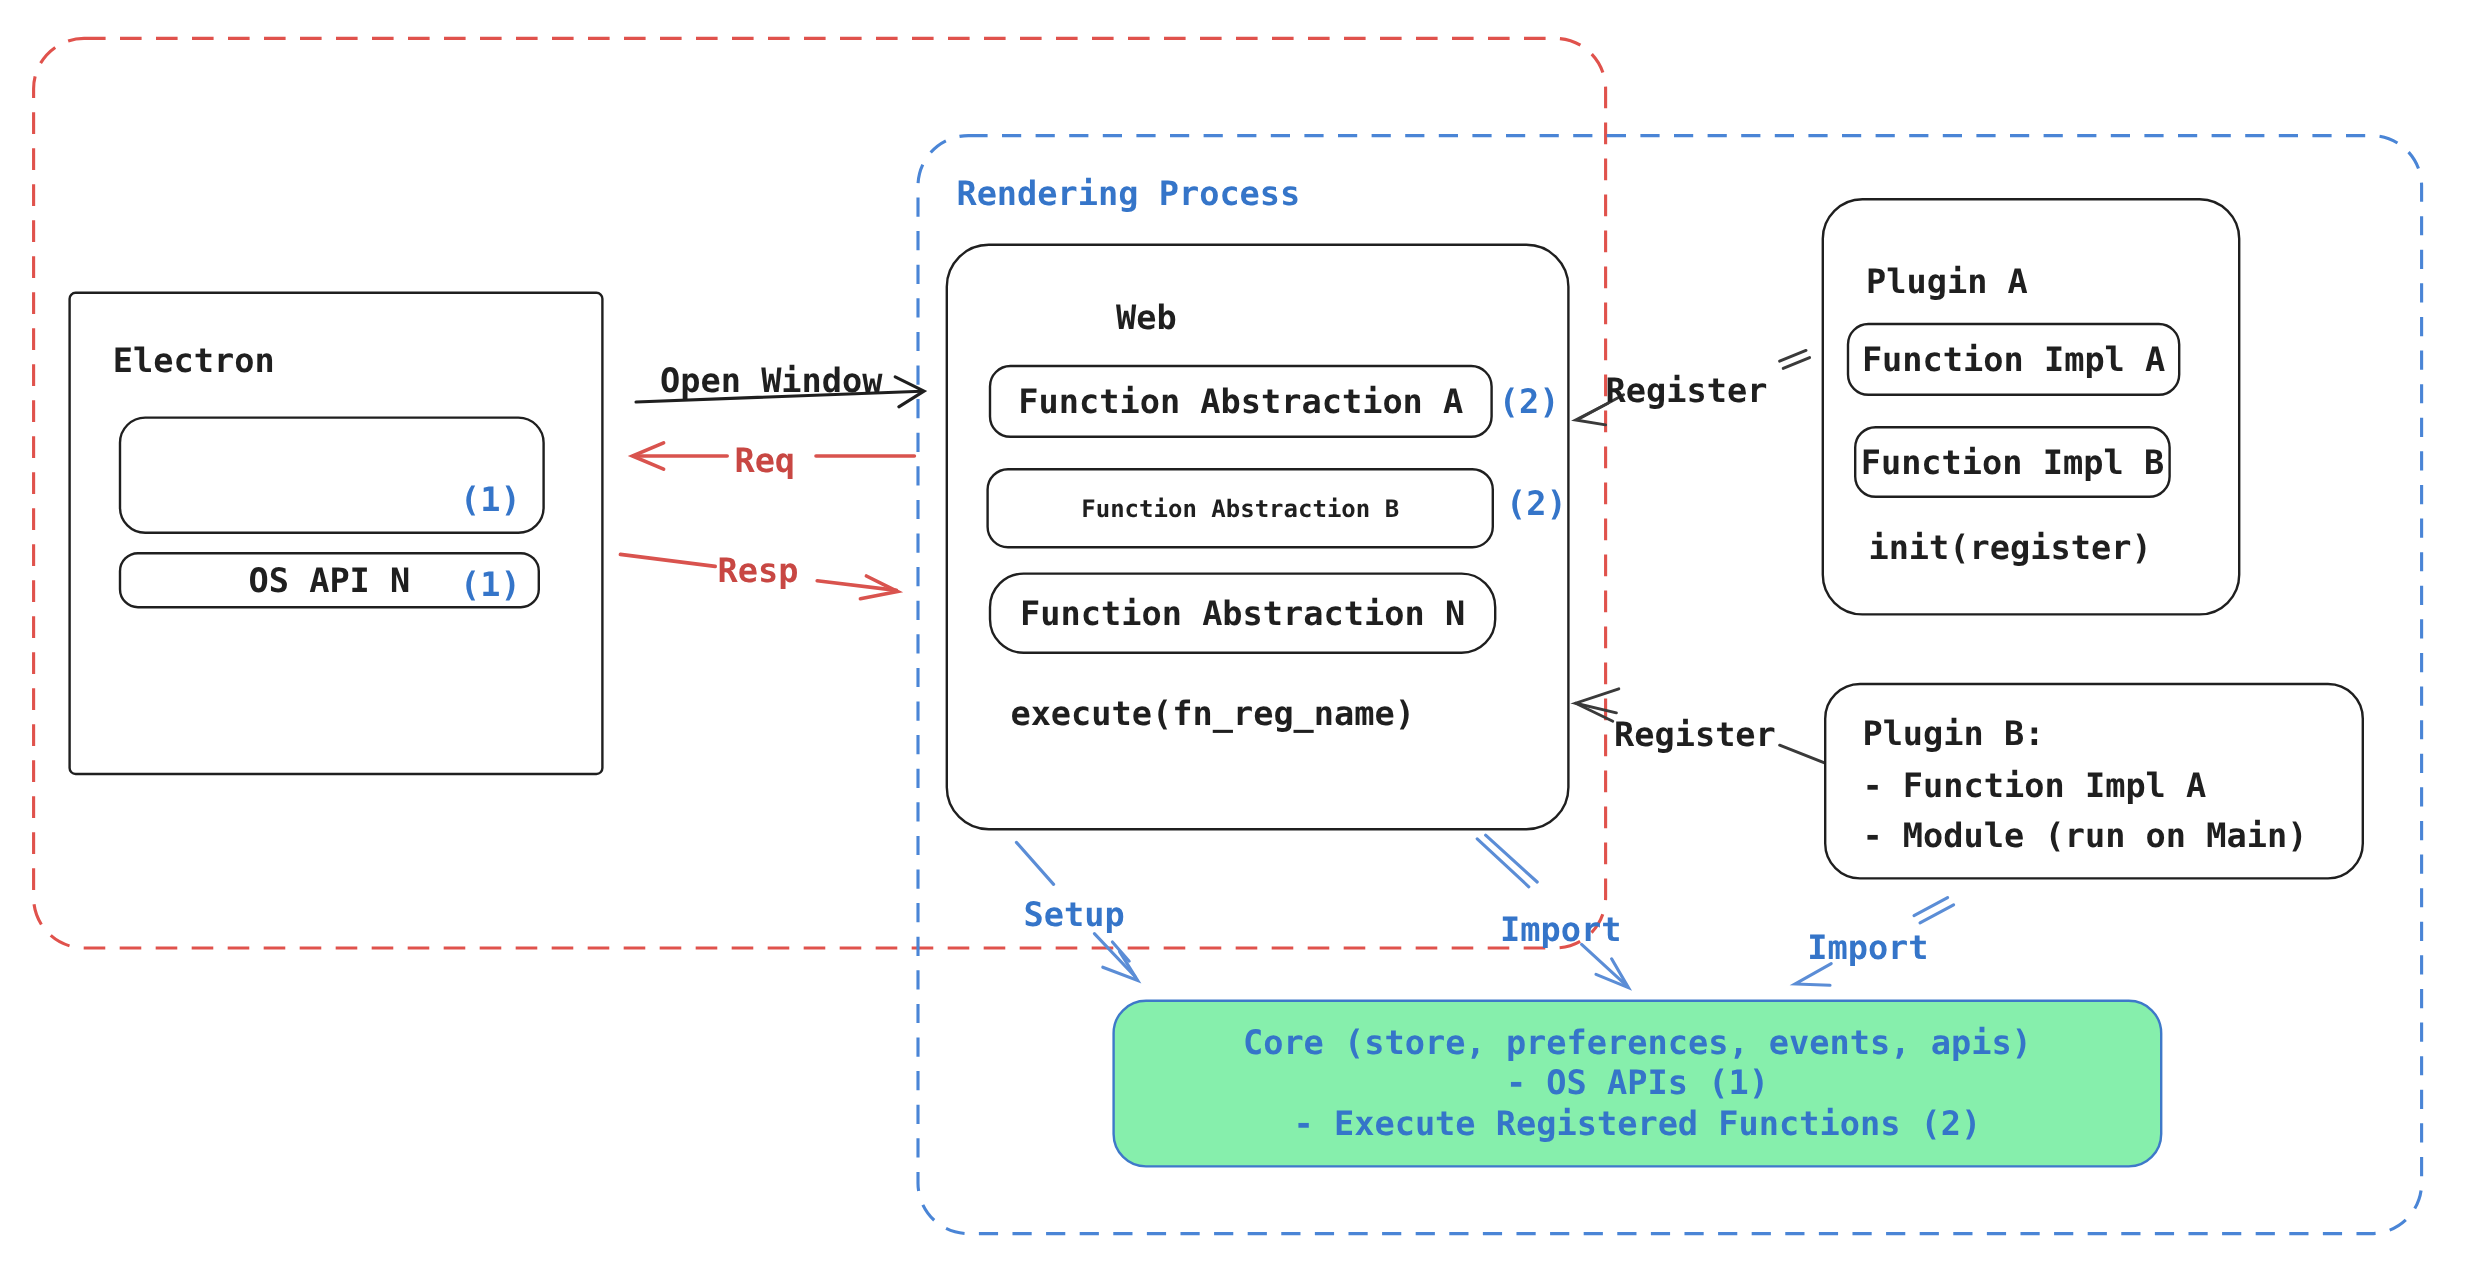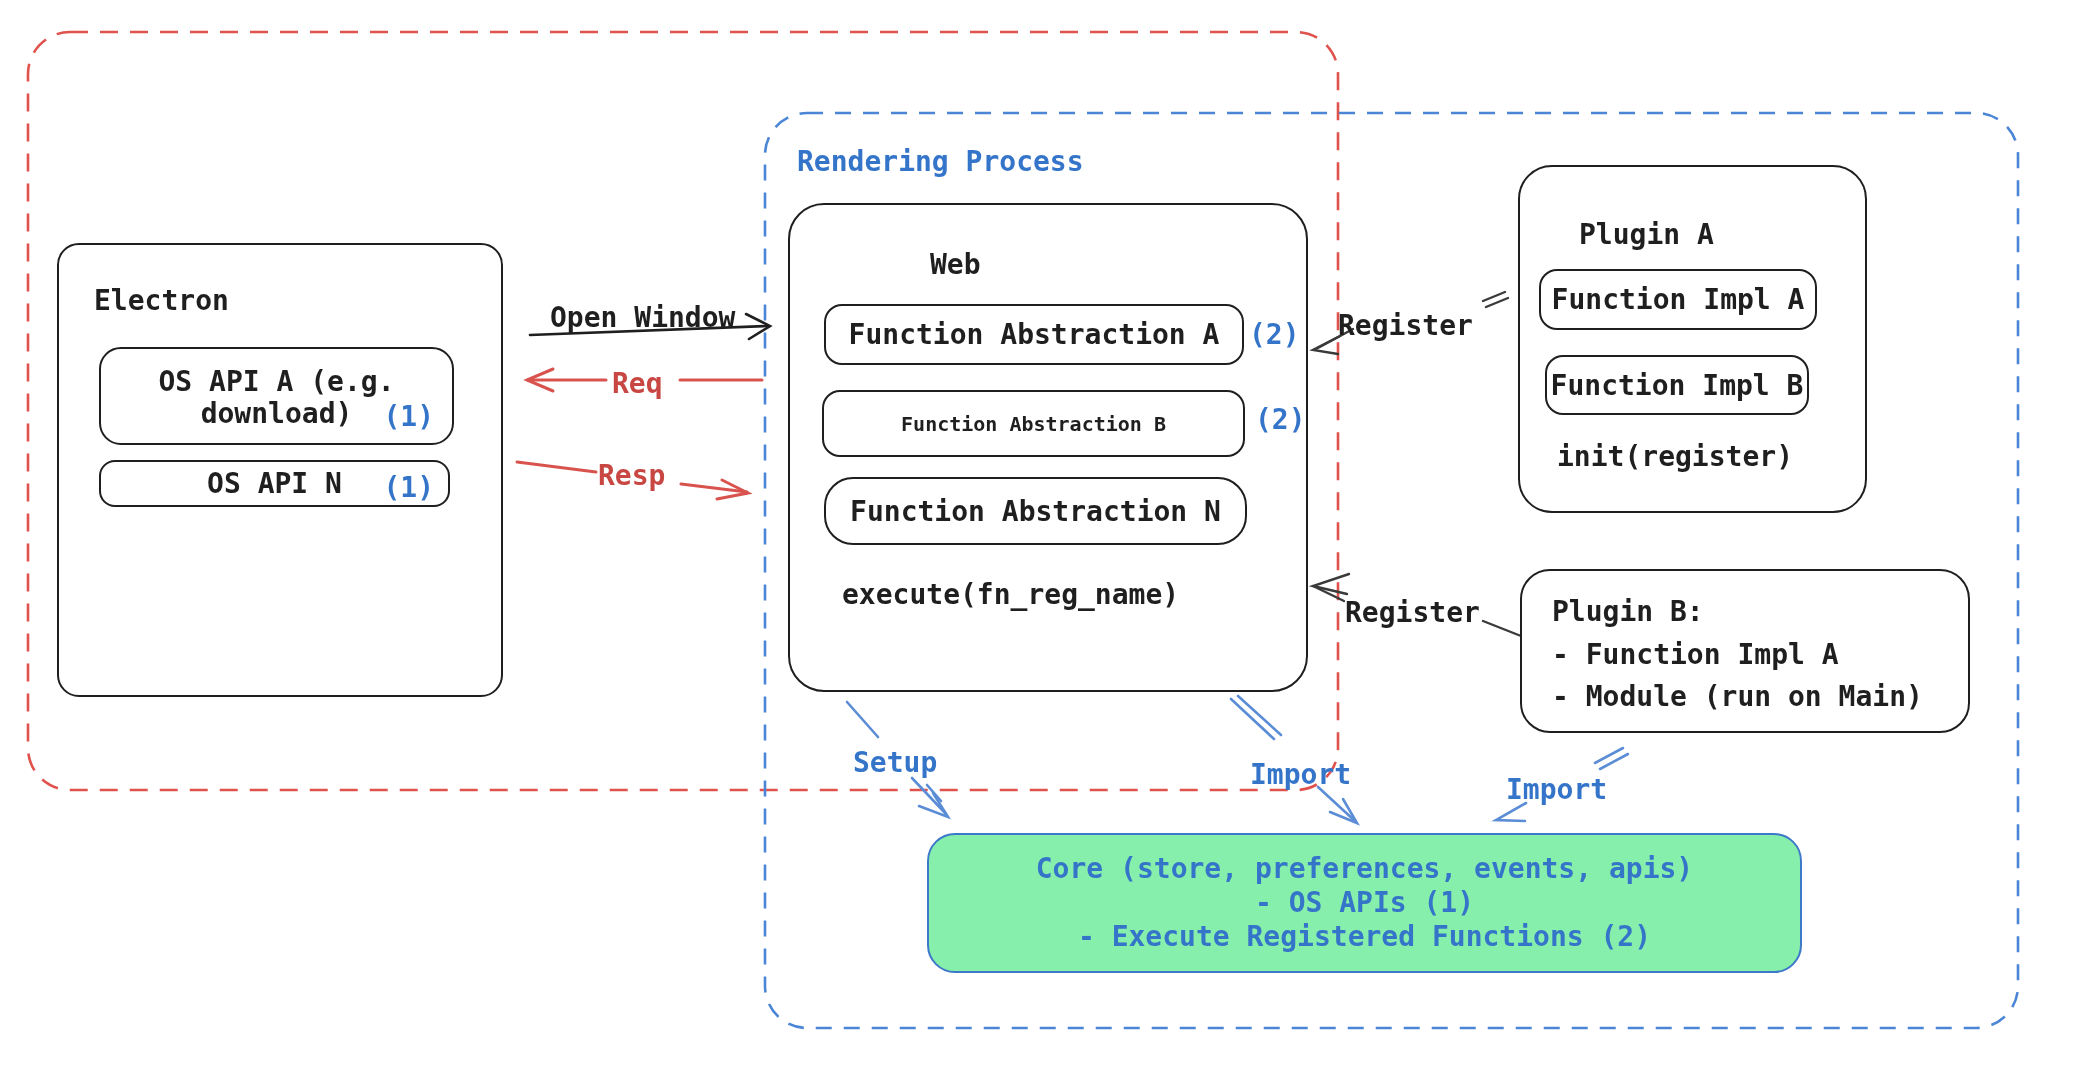--- a/index.html
+++ b/index.html
@@ -82,25 +82,24 @@
     <g stroke="#5b8dd6" stroke-width="2.6" fill="none" stroke-linecap="round">
       <path d="M1595 763 L1623 748"></path>
       <path d="M1600 769 L1628 754"></path>
       <path d="M1526 803 L1496 820 L1525 821"></path>
     </g>
   </svg>
 
 
   <div class="lbl blue" style="left:797px;top:144px;">Rendering Process</div>
 
-  <div class="box" style="left:57px;top:243px;width:446px;height:454px;border-radius:22px;">
+  <div class="box" style="left:57px;top:243px;width:446px;height:403px;border-radius:6px;">
     <div class="lbl" style="left:35px;top:38px;">Electron</div>
 
     <div class="box" style="left:40px;top:102px;width:355px;height:98px;border-radius:22px;border-width:2px;">
-      <div class="lbl" style="left:0;top:17px;width:100%;text-align:center;line-height:32px;"><span>OS API A (e.g.</span><br><span>download)</span></div>
       <div class="lbl badge" style="right:18px;top:50px;">(1)</div>
     </div>
 
     <div class="box center-flex" style="left:40px;top:215px;width:351px;height:47px;border-radius:16px;border-width:2px;">
       <span class="lbl" style="position:static;">OS API N</span>
       <div class="lbl badge" style="right:14px;top:8px;">(1)</div>
     </div>
   </div>
 
   <div class="box" style="left:788px;top:203px;width:520px;height:489px;border-radius:36px;">
@@ -117,21 +116,21 @@
     <div class="lbl badge" style="left:465px;top:197px;">(2)</div>
 
     <div class="box center-flex" style="left:34px;top:272px;width:423px;height:68px;border-radius:29px;border-width:2px;">
       <span style="font-size:28px;">Function Abstraction N</span>
     </div>
 
     <div class="lbl" style="left:52px;top:372px;">execute(fn_reg_name)</div>
   </div>
 
   <div class="box" style="left:1518px;top:165px;width:349px;height:348px;border-radius:34px;">
-    <div class="lbl" style="left:35px;top:50px;margin-left:24px;">Plugin A</div>
+    <div class="lbl" style="left:35px;top:50px;">Plugin A</div>
 
     <div class="box center-flex" style="left:19px;top:102px;width:278px;height:61px;border-radius:18px;border-width:2px;">
       <span style="font-size:28px;">Function Impl A</span>
     </div>
 
     <div class="box center-flex" style="left:25px;top:188px;width:264px;height:60px;border-radius:18px;border-width:2px;">
       <span style="font-size:28px;">Function Impl B</span>
     </div>
 
     <div class="lbl" style="left:37px;top:272px;">init(register)</div>

